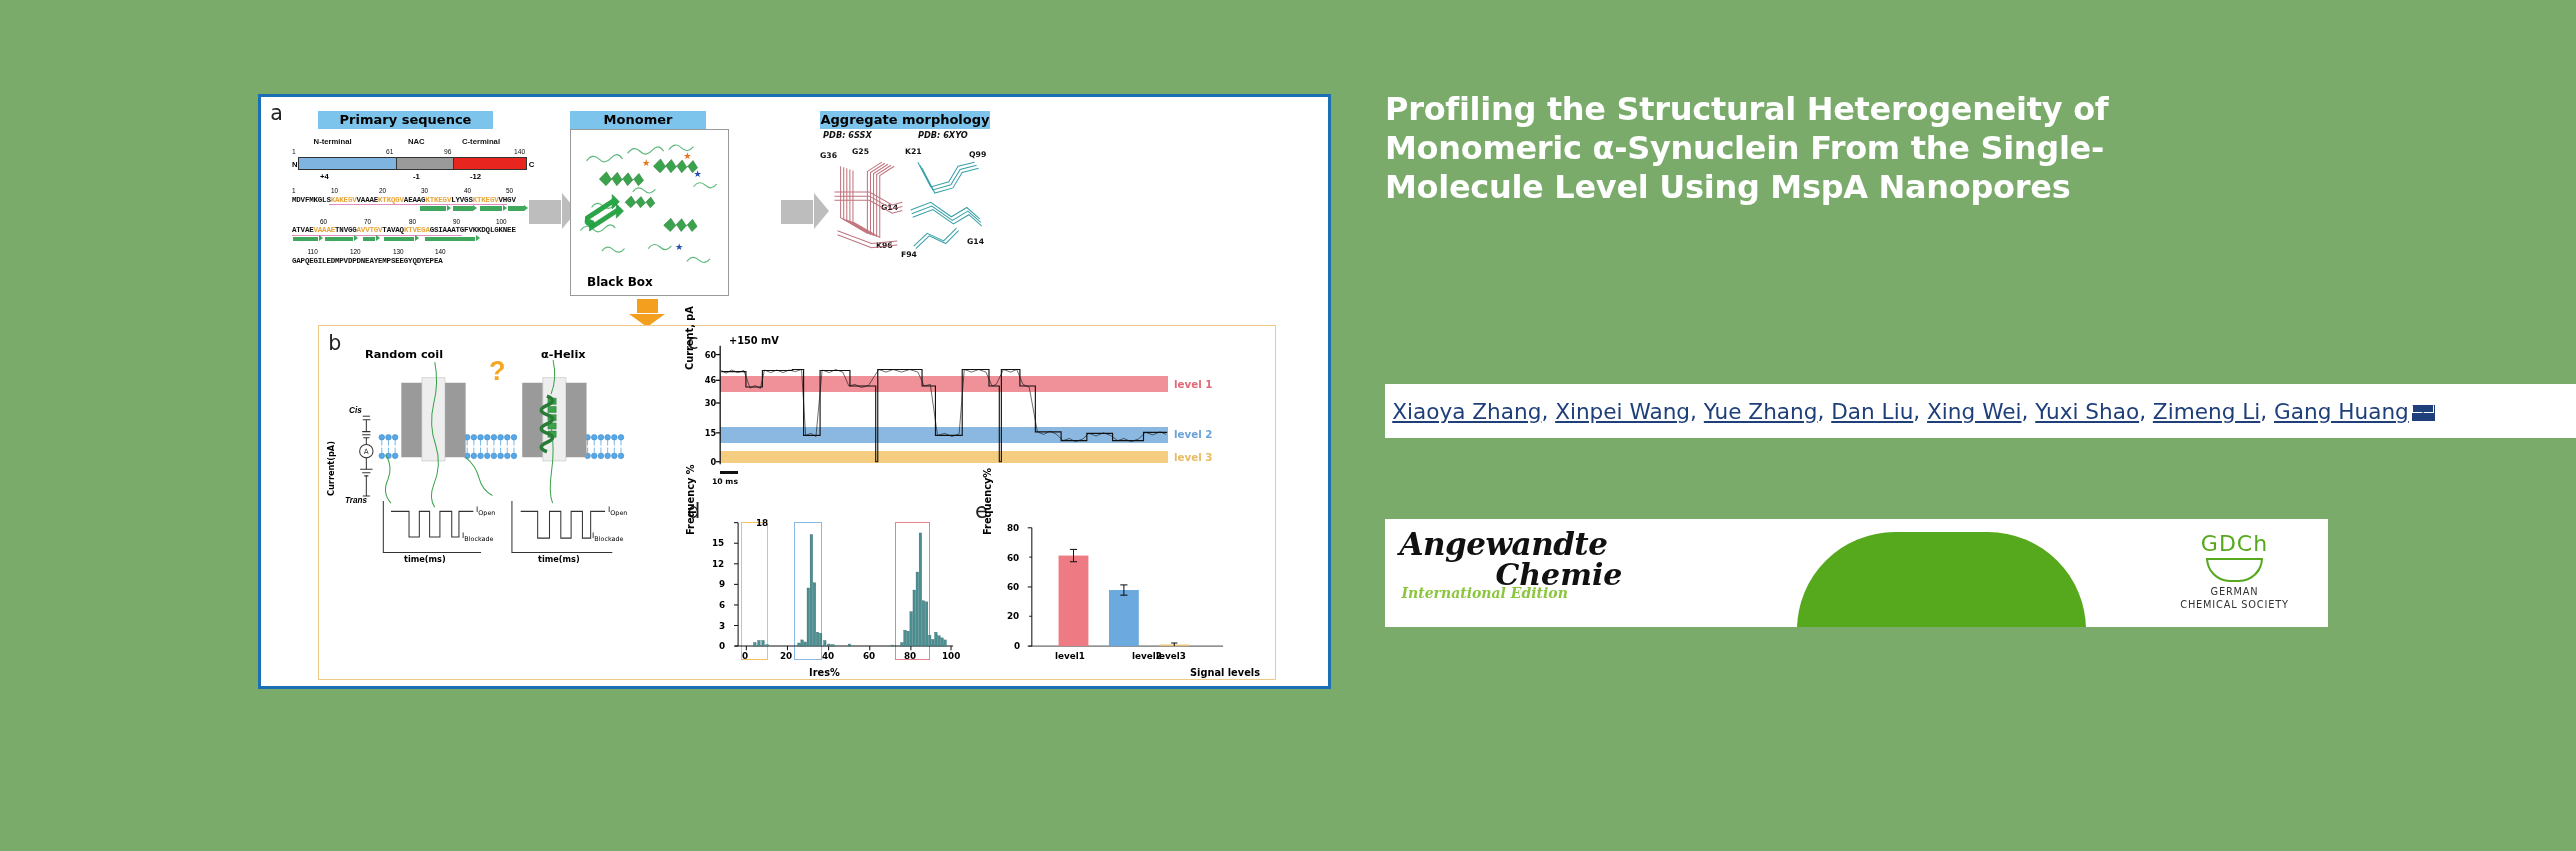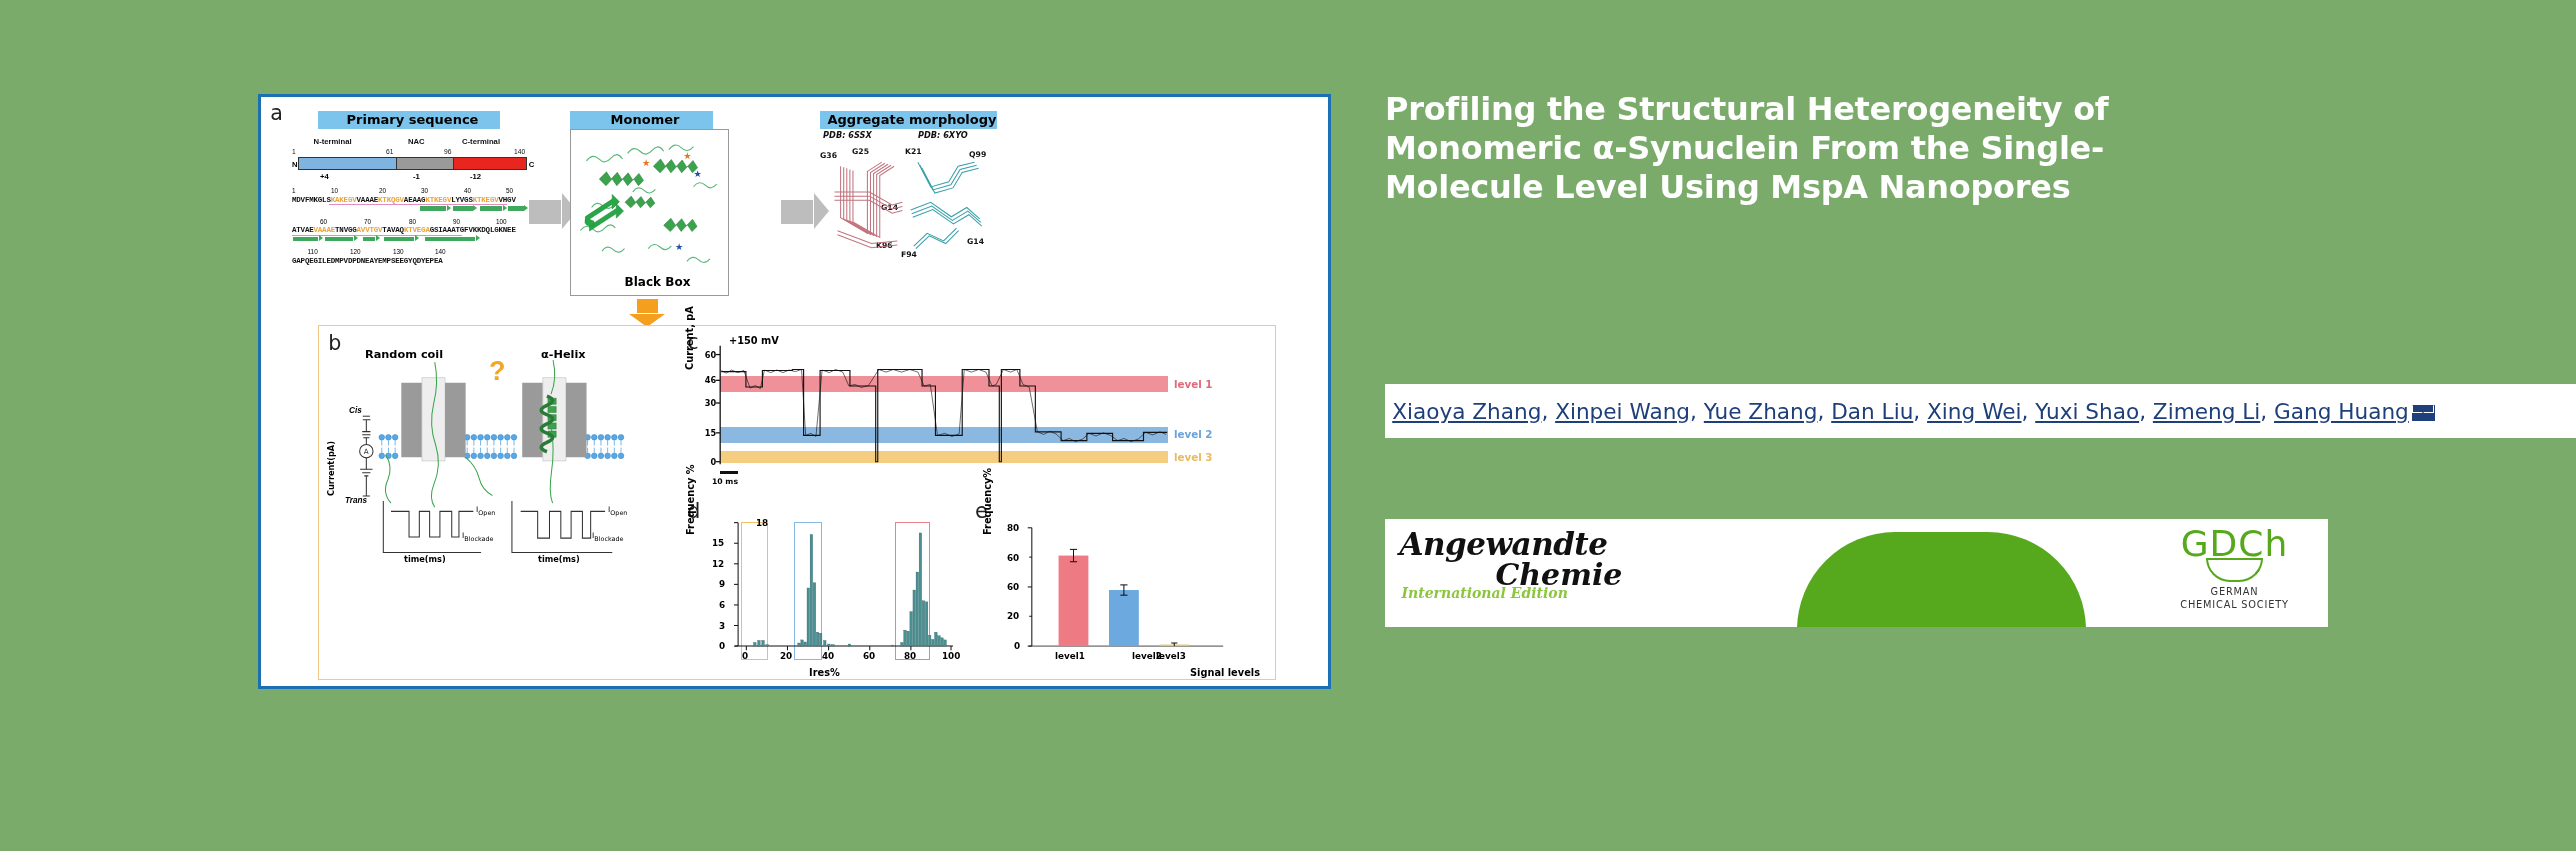--- a/index.html
+++ b/index.html
@@ -24,21 +24,20 @@
   }
   .panel-letter{font-size:20.6px;color:#222;font-family:"DejaVu Sans",sans-serif;}
 
   
   .panel-a{position:absolute;left:0;top:0;width:100%;height:214px;}
   .a-letter{position:absolute;left:9.3px;top:4.1px;}
   .sec-title{
     position:absolute;background:#7cc4ec;color:#000;font-weight:bold;
     text-align:center;font-size:13px;line-height:17.5px;height:17.5px;
     font-family:"DejaVu Sans",sans-serif;
-    padding-left:7px;
   }
   .t-primary{left:57px;top:14.4px;width:175px;}
   .t-monomer{left:309px;top:14.4px;width:136px;}
   .t-aggregate{left:559px;top:14.4px;width:170px;}
 
   .seqblock{position:absolute;left:31px;top:40px;width:242px;font-size:7.2px;}
   .dom-labels{position:relative;height:11.3px;font-size:7.7px;font-weight:bold;color:#111;}
   .dom-labels span{position:absolute;white-space:nowrap;}
   .dl1{left:21.6px;} .dl2{left:116px;} .dl3{left:170px;}
   .num-row{position:relative;height:8.2px;font-size:6.7px;color:#111;}
@@ -60,21 +59,21 @@
   .hl{color:#e8a53a;}
   .arrow-row{position:relative;height:6.7px;margin:1px 0 1px 0;}
   .garrow{position:absolute;height:4.6px;background:#3fa85c;}
   .garrow:after{content:"";position:absolute;right:-4.6px;top:-1.5px;border-left:4.6px solid #3fa85c;border-top:3.9px solid transparent;border-bottom:3.9px solid transparent;}
 
   .bigarrow{position:absolute;width:32px;height:24px;background:#bdbdbd;}
   .bigarrow:after{content:"";position:absolute;right:-15.5px;top:-6.7px;border-left:15.5px solid #bdbdbd;border-top:18.5px solid transparent;border-bottom:18.5px solid transparent;}
   .ba1{left:268px;top:103px;} .ba2{left:520px;top:103px;}
 
   .monobox{position:absolute;left:309px;top:32px;width:157px;height:165px;border:1px solid #999;background:#fff;}
-  .blackbox-label{position:absolute;bottom:6.2px;left:8px;width:100%;text-align:center;font-weight:bold;font-size:12px;font-family:"DejaVu Sans",sans-serif;}
+  .blackbox-label{position:absolute;bottom:6.2px;left:16px;width:100%;text-align:left;font-weight:bold;font-size:12px;font-family:"DejaVu Sans",sans-serif;}
 
   .orangearrow{position:absolute;left:376px;top:202px;width:20.6px;height:14.4px;background:#f4a01e;}
   .orangearrow:after{content:"";position:absolute;bottom:-13.4px;left:-7.7px;border-top:13.4px solid #f4a01e;border-left:18px solid transparent;border-right:18px solid transparent;}
 
   .aggbox{position:absolute;left:559px;top:33px;width:170px;height:155px;}
   .pdb-label{position:absolute;font-weight:bold;font-size:8.2px;font-family:"DejaVu Sans",sans-serif;color:#111;font-style:italic;}
   .res-label{position:absolute;font-weight:bold;font-size:7.7px;font-family:"DejaVu Sans",sans-serif;color:#111;}
 
   
   .lower{
@@ -138,21 +137,21 @@
   }
   .ang-wrap{position:absolute;left:14.4px;top:9.3px;}
   .ang1{font-family:"DejaVu Serif",serif;font-style:italic;font-weight:bold;font-size:31px;color:#111;letter-spacing:-0.5px;line-height:32px;}
   .ang2{font-family:"DejaVu Serif",serif;font-style:italic;font-weight:bold;font-size:30px;color:#111;margin-left:96px;line-height:30px;}
   .ang-sub{font-family:"DejaVu Serif",serif;font-style:italic;font-weight:bold;font-size:14px;color:#8cc63f;position:absolute;left:2.1px;top:57px;}
   .green-dome{
     position:absolute;left:412px;top:13.4px;width:289px;height:98px;
     background:#56a81c;border-radius:144px 144px 0 0;
   }
   .gdch{position:absolute;right:37px;top:11.3px;text-align:center;width:113px;}
-  .gdch-word{font-family:"DejaVu Sans",sans-serif;font-size:36px;color:#56a81c;letter-spacing:1px;line-height:27px;}
+  .gdch-word{font-family:"DejaVu Sans",sans-serif;font-size:22px;color:#56a81c;letter-spacing:1px;line-height:27px;}
   .gdch-bowl{width:57px;height:24px;margin:1px auto 0;border:2.1px solid #56a81c;border-top:2.1px solid #56a81c;border-radius:0 0 41px 41px;box-sizing:border-box;}
   .gdch-sub{font-family:"DejaVu Sans",sans-serif;font-size:9.8px;color:#333;letter-spacing:0.8px;line-height:12.4px;margin-top:4.1px;}
 </style>
 </head>
 <body>
 
 <div class="figure">
 
   <div class="panel-a">
     <div class="panel-letter a-letter">a</div>

